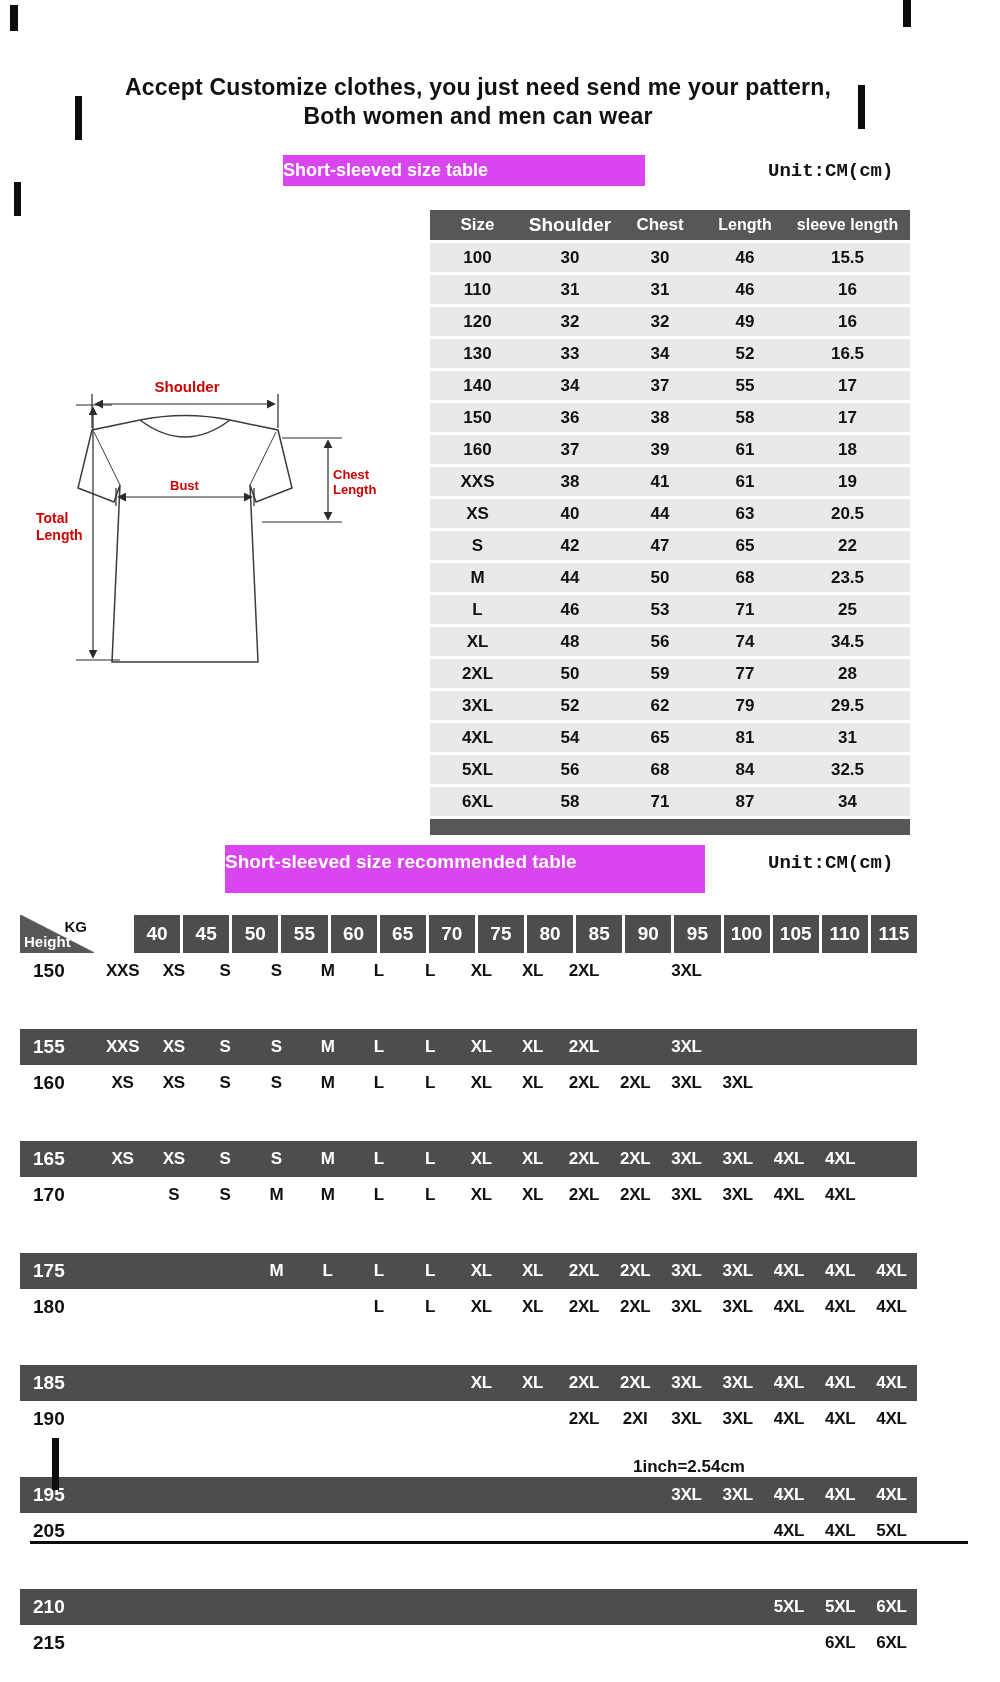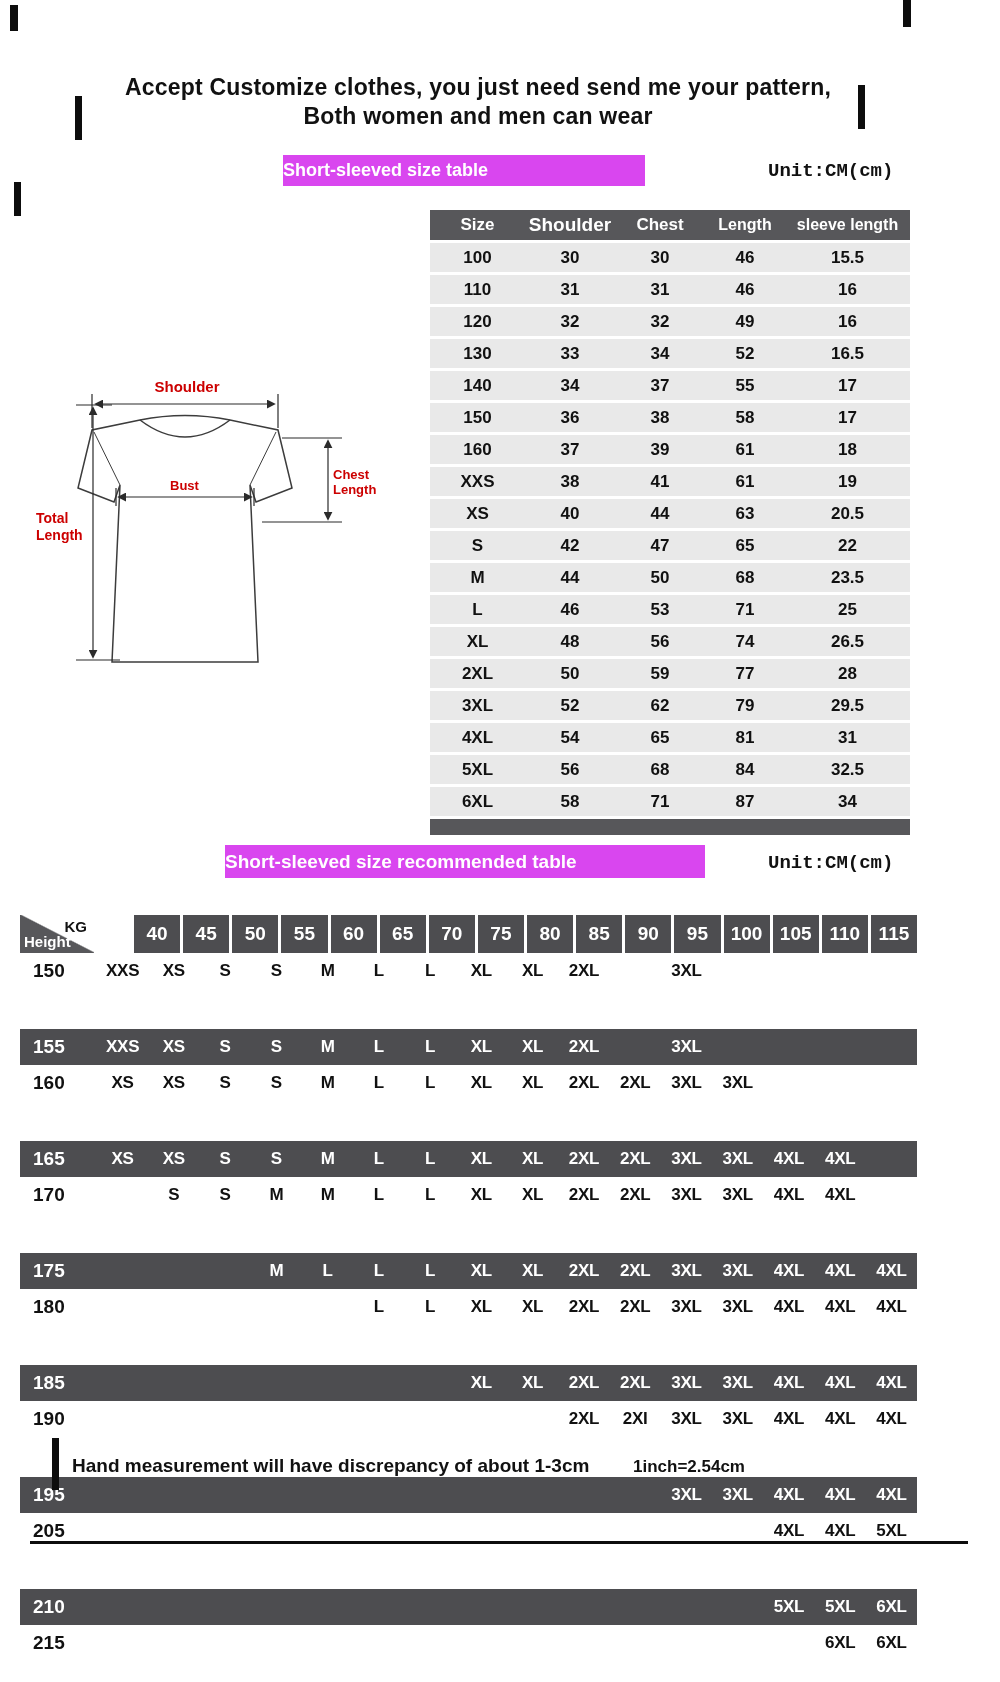--- a/index.html
+++ b/index.html
@@ -13,21 +13,21 @@
   #bar-title-l { left:75px; top:96px; width:7px; height:44px; }
   #bar-title-r { left:858px; top:85px; width:7px; height:44px; }
   #bar-foot { left:52px; top:1438px; width:7px; height:52px; }
   #bottom-line { left:30px; top:1541px; width:938px; height:3px; }
 
   .title-block { position:absolute; left:-22px; top:73px; width:1000px; text-align:center;
                  font-size:23px; line-height:29px; letter-spacing:.2px; }
 
   .banner { position:absolute; background:#d946ef; color:#fff; }
   #banner-size { left:283px; top:155px; width:362px; height:31px; font-size:18px; line-height:31px; }
-  #banner-rec  { left:225px; top:845px; width:480px; height:33px; font-size:19px; line-height:33px; }
+  #banner-rec  { left:225px; top:845px; width:480px; height:48px; font-size:19px; line-height:33px; }
   .unit { position:absolute; font-size:19px;font-family:Liberation Mono, monospace; }
   #unit-1 { left:768px; top:160px; }
   #unit-2 { left:768px; top:852px; }
 
   
   #size-table { position:absolute; left:430px; top:210px; width:480px; }
   .st-header { display:flex; align-items:center; background:#57575a; color:#fff; height:30px; font-size:17px; }
   .st-header .c1 { font-size:19px; }
   .st-header .c3, .st-header .c4 { font-size:16px; }
   .st-cell { text-align:center; }
@@ -212,21 +212,21 @@
           <div class="st-cell c1">46</div>
           <div class="st-cell c2">53</div>
           <div class="st-cell c3">71</div>
           <div class="st-cell c4">25</div>
         </div>
         <div class="st-row">
           <div class="st-cell c0">XL</div>
           <div class="st-cell c1">48</div>
           <div class="st-cell c2">56</div>
           <div class="st-cell c3">74</div>
-          <div class="st-cell c4">26.5</div>
+          <div class="st-cell c4">34.5</div>
         </div>
         <div class="st-row">
           <div class="st-cell c0">2XL</div>
           <div class="st-cell c1">50</div>
           <div class="st-cell c2">59</div>
           <div class="st-cell c3">77</div>
           <div class="st-cell c4">28</div>
         </div>
         <div class="st-row">
           <div class="st-cell c0">3XL</div>
@@ -533,17 +533,16 @@
           <div class="rt-cell"></div>
           <div class="rt-cell"></div>
           <div class="rt-cell"></div>
           <div class="rt-cell">6XL</div>
           <div class="rt-cell">6XL</div>
         </div>
       </div>
   </div>
 
   <div class="bar" id="bar-foot"></div>
-  <div id="footer-note">Hand measurement will have discrepancy of about 1-3cm</div>
   <div id="footer-conv">1inch=2.54cm</div>
   <div class="bar" id="bottom-line"></div>
 
 </div>
 
 </body></html>

